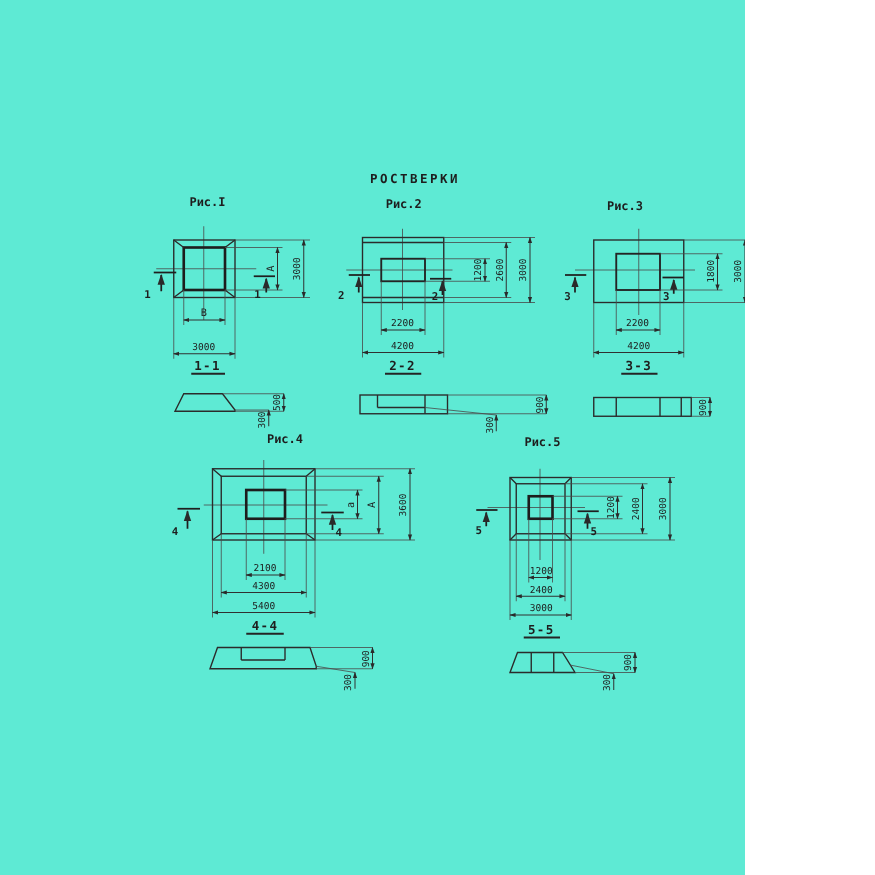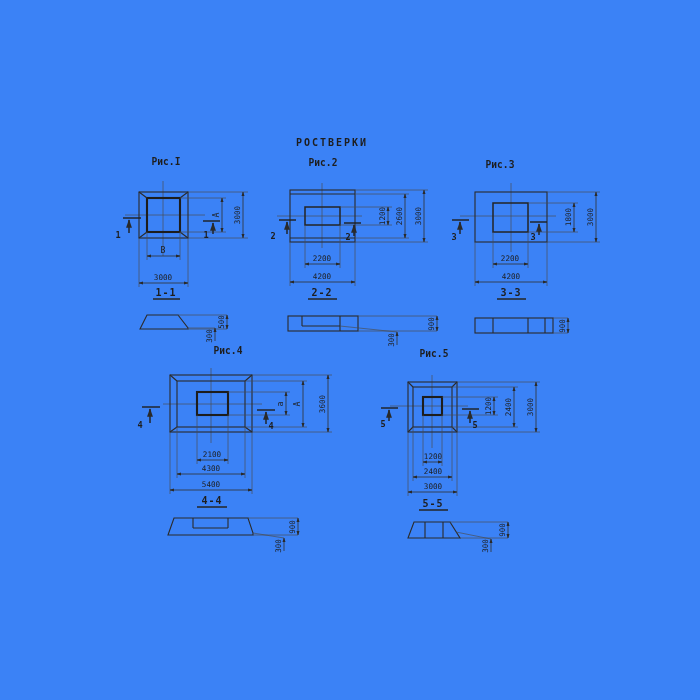--- a/index.html
+++ b/index.html
@@ -1,16 +1,16 @@
 <!DOCTYPE html>
 <html><head>
 <meta charset="utf-8">
 <style>
   html,body{margin:0;padding:0;background:#ffffff;}
-  .page{position:relative;width:700px;height:700px;background:#3b82f6;overflow:hidden;
+  .page{position:relative;width:596px;height:700px;background:#5eead4;overflow:hidden;
         font-family:"DejaVu Sans Mono",monospace;}
   svg{position:absolute;left:0;top:0;}
   .outline{fill:none;stroke:#2b2b2b;stroke-width:1.1;}
   .thick{fill:none;stroke:#1d1d1d;stroke-width:2.1;}
   .med{fill:none;stroke:#242424;stroke-width:1.5;}
   .thin{fill:none;stroke:#4a4a4a;stroke-width:0.65;}
   .dim{fill:none;stroke:#303030;stroke-width:0.8;}
   .cutline{fill:none;stroke:#1f1f1f;stroke-width:1.4;}
   text{fill:#1e1e1e;font-family:"DejaVu Sans Mono",monospace;}
   .t{font-size:7.6px;}

